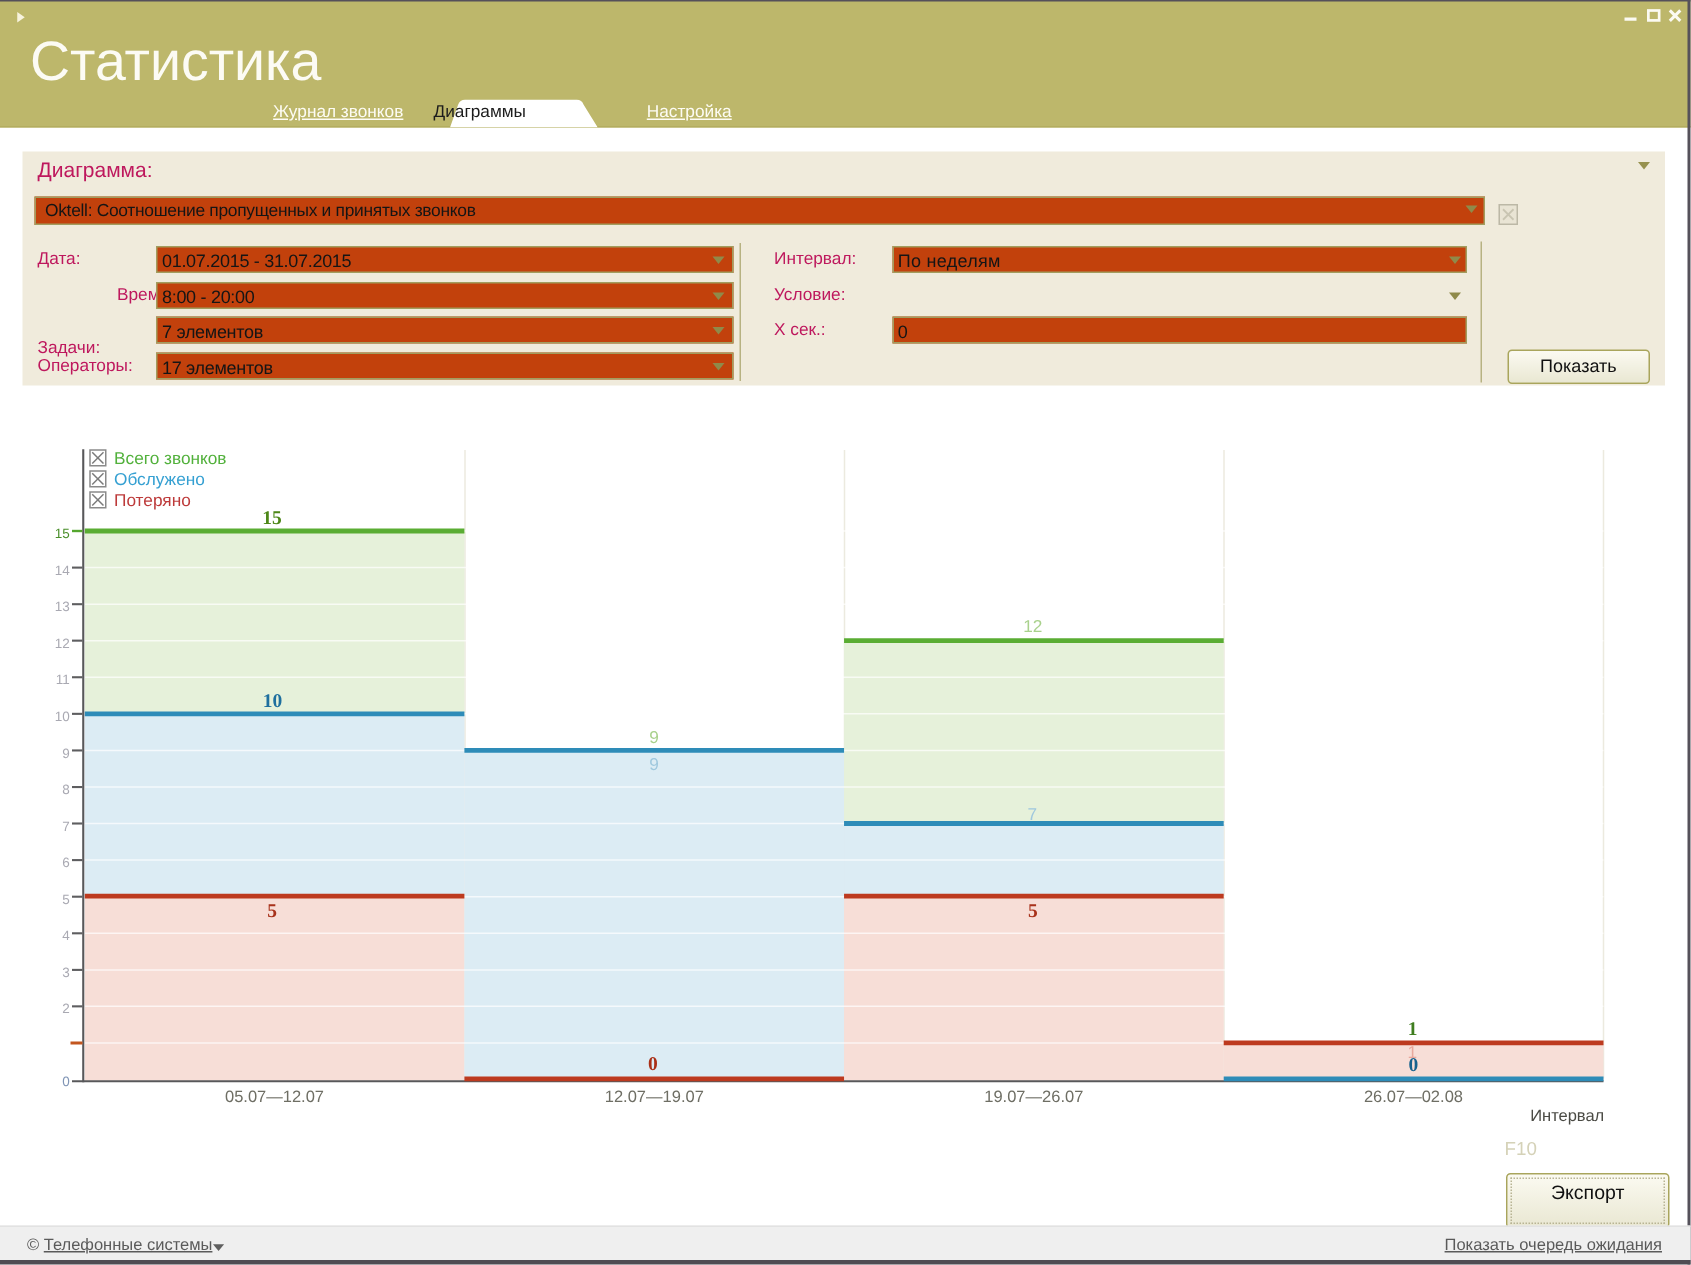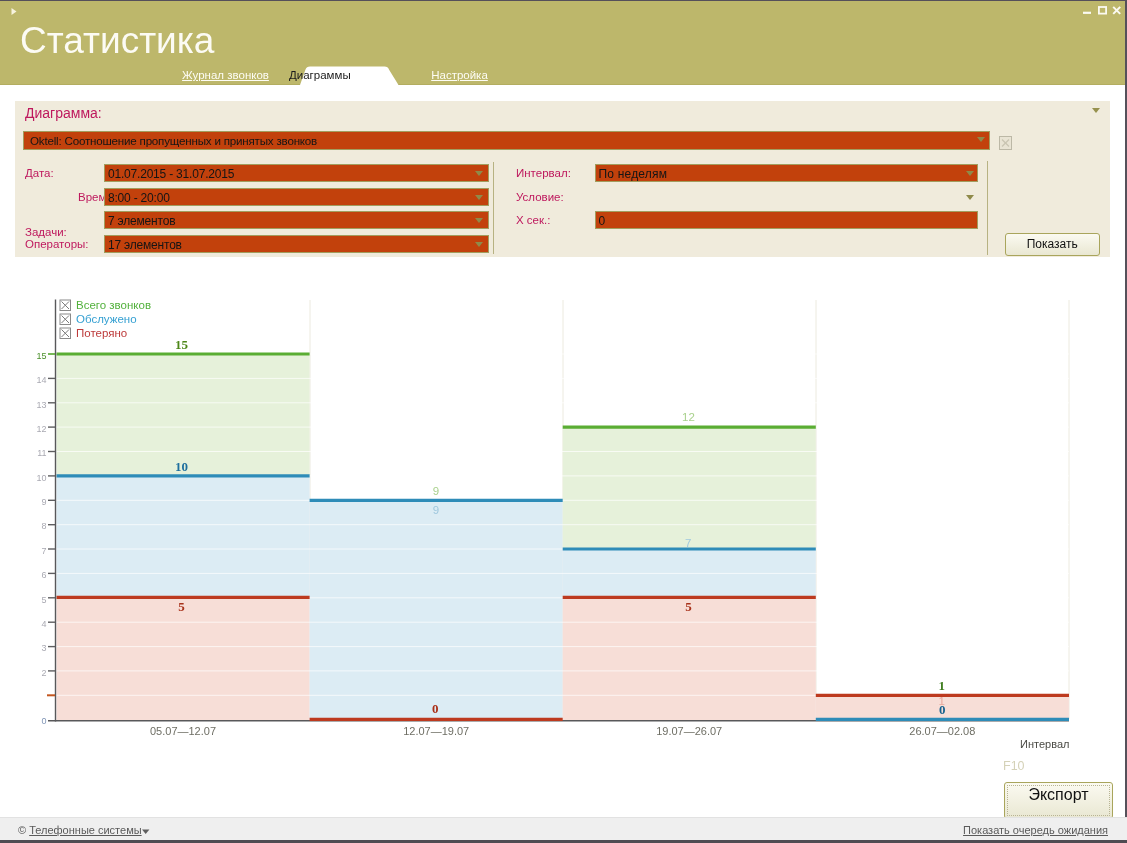--- a/index.html
+++ b/index.html
@@ -230,21 +230,21 @@
   <g font-size="11" fill="#6e6e64" text-anchor="middle">
     <text x="183" y="734.9">05.07—12.07</text>
     <text x="436.2" y="734.9">12.07—19.07</text>
     <text x="689.2" y="734.9">19.07—26.07</text>
     <text x="942.3" y="734.9">26.07—02.08</text>
   </g>
   <text x="1069.5" y="747.5" font-size="11" fill="#4a4a44" text-anchor="end">Интервал</text>
   <text x="1003" y="770" font-size="12.5" fill="#d5d2b8">F10</text>
 </svg>
 
-<div class="abs btn" style="left:1004px;top:782px;width:109px;height:37px;font-size:16px;">
+<div class="abs btn" style="left:1004px;top:782px;width:109px;height:37px;font-size:13px;">
   <div style="position:absolute;left:2px;top:2px;right:2px;bottom:2px;border:1px dotted #b8b494;line-height:17px;">Экспорт</div>
 </div>
 
 <div class="abs" id="footer"></div>
 <div class="abs" id="footer2"></div>
 <div class="abs" style="left:18px;top:824px;font-size:11px;color:#5a5a5a;">© <span class="flink">Телефонные системы</span></div>
 <svg class="abs" style="left:141px;top:828px;" width="12" height="8">
   <polygon points="1,1.5 8.4,1.5 4.7,6" fill="#5f5f5f"></polygon>
 </svg>
 <div class="abs flink" style="right:19px;top:824px;">Показать очередь ожидания</div>

